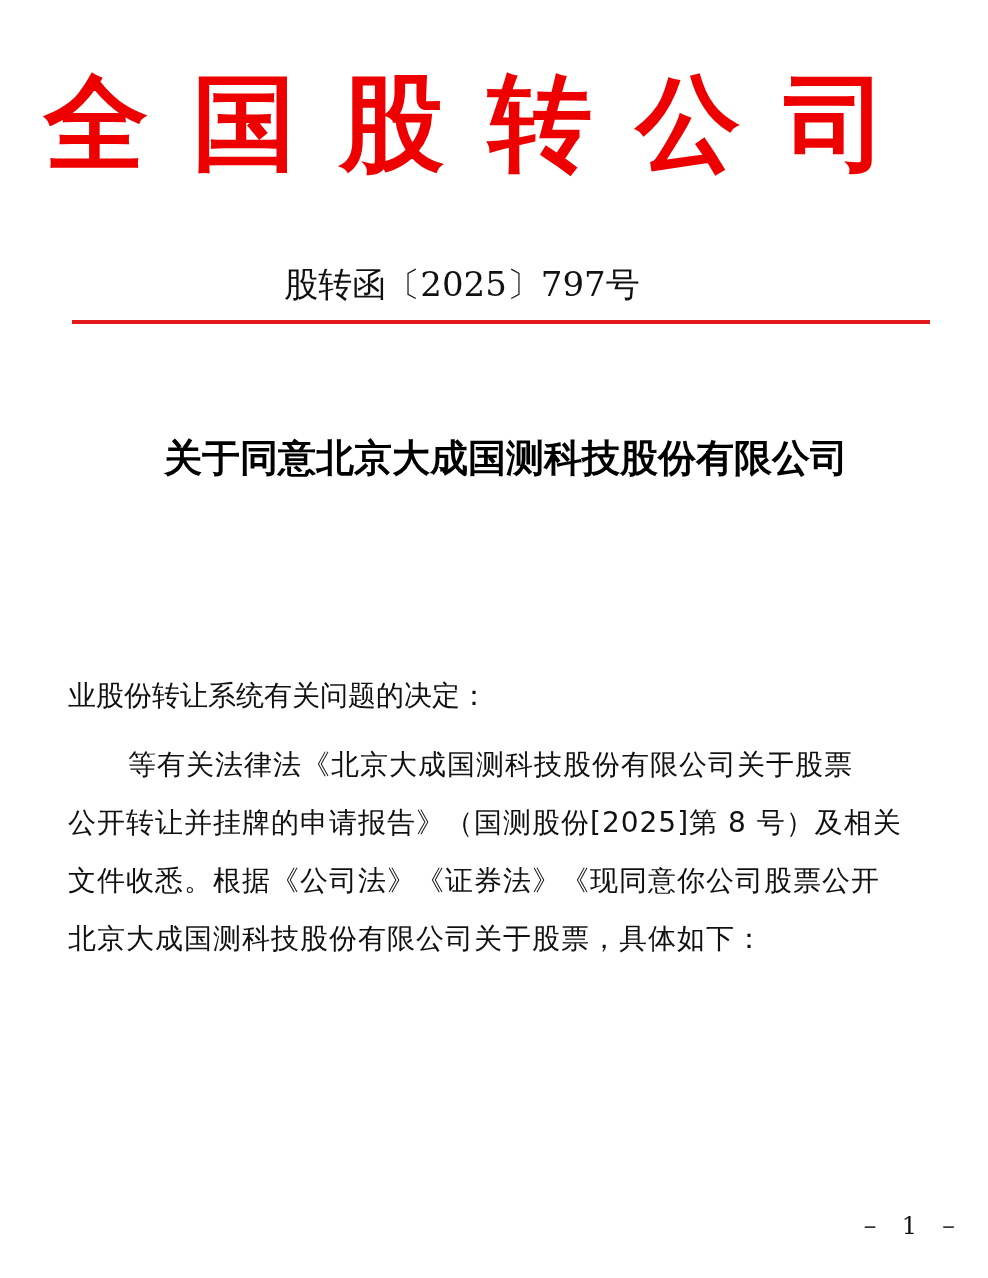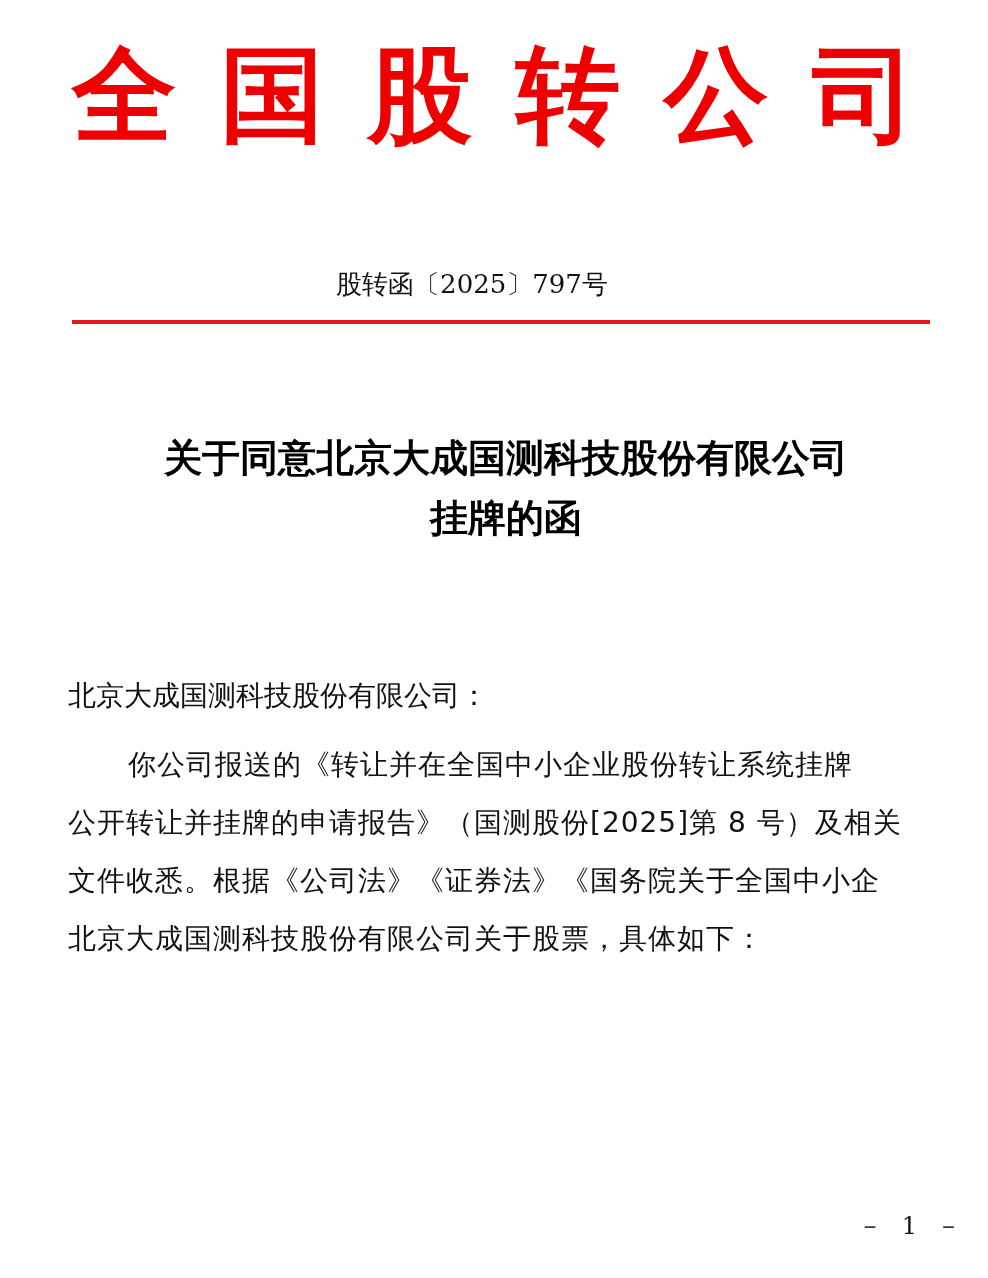--- a/index.html
+++ b/index.html
@@ -1,23 +1,23 @@
 <!DOCTYPE html>
 <html><head>
 <meta charset="utf-8">
 <style>
   html, body { margin: 0; padding: 0; background: #ffffff; }
   body { width: 988px; height: 1278px; position: relative; overflow: hidden;
          font-family: "DejaVu Serif", "Liberation Serif", serif; color: #111; }
-  .masthead { position: absolute; top: 40px; left: 0; width: 988px; text-align: center;
+  .masthead { position: absolute; top: 68px; left: 0; width: 988px; 
               color: #ee0000; font-size: 104px; font-weight: bold; letter-spacing: 44px;
               line-height: 110px; padding-left: 44px; box-sizing: border-box;
               font-family: "DejaVu Serif", serif; }
-  .docno { position: absolute; top: 266px; left: 18px; width: 908px; text-align: center;
-           font-size: 26px; line-height: 36px; color: #111; }
+  .docno { position: absolute; top: 266px; left: 8px; width: 908px; text-align: center;
+           font-size: 34px; line-height: 36px; color: #111; }
   .redline { position: absolute; top: 320px; left: 72px; width: 858px; height: 4px;
              background: #e41a1a; }
   .title { position: absolute; top: 428px; left: 0; width: 988px; text-align: center;
            font-weight: bold; font-size: 38px; line-height: 60px; color: #000; }
   .title div { white-space: nowrap; padding-left: 24px; }
   .salutation { position: absolute; top: 676px; left: 68px; font-size: 28px; line-height: 40px;
                 font-family: "DejaVu Sans", sans-serif; }
   .body-text { position: absolute; top: 736px; left: 68px; width: 874px;
                font-size: 28px; line-height: 58px;
                font-family: "DejaVu Sans", sans-serif; letter-spacing: 1px; }
@@ -30,25 +30,24 @@
 <body>
 
 <div class="masthead">全国股转公司</div>
 
 <div class="docno">股转函〔2025〕797号</div>
 
 <div class="redline"></div>
 
 <div class="title">
   <div>关于同意北京大成国测科技股份有限公司</div>
-  <div>挂牌的函</div>
 </div>
 
-<div class="salutation">北京大成国测科技股份有限公司：</div>
+<div class="salutation">业股份转让系统有关问题的决定：</div>
 
 <div class="body-text">
-  <div class="line indent">你公司报送的《转让并在全国中小企业股份转让系统挂牌</div>
+  <div class="line indent">等有关法律法《北京大成国测科技股份有限公司关于股票</div>
   <div class="line">公开转让并挂牌的申请报告》（国测股份[2025]第 8 号）及相关</div>
-  <div class="line">文件收悉。根据《公司法》《证券法》《国务院关于全国中小企</div>
+  <div class="line">文件收悉。根据《公司法》《证券法》《现同意你公司股票公开</div>
   <div class="line">北京大成国测科技股份有限公司关于股票，具体如下：</div>
 </div>
 
 <div class="page-number">－ 1 －</div>
 
 </body></html>

